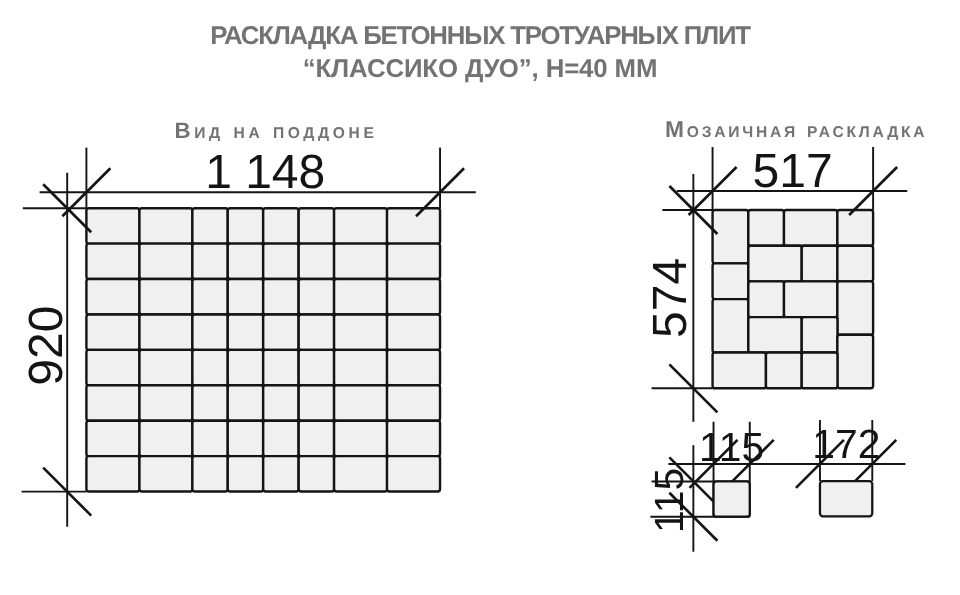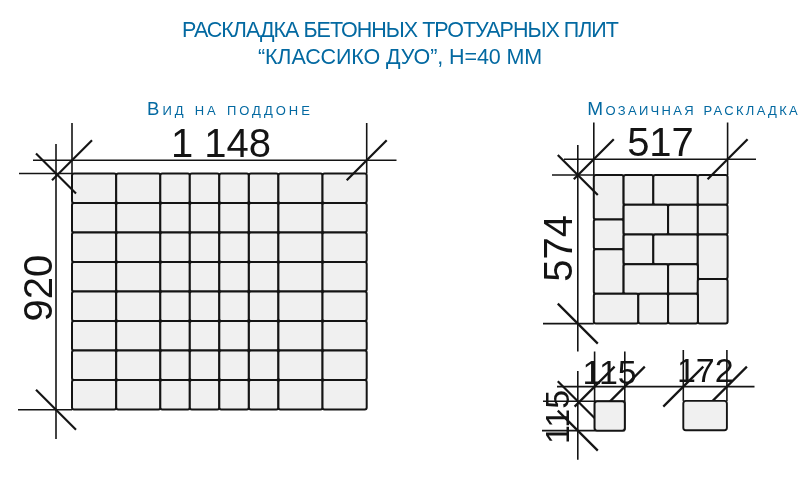--- a/index.html
+++ b/index.html
@@ -1,30 +1,30 @@
 <!DOCTYPE html>
 <html><head>
 <meta charset="utf-8">
 <style>
 html,body{margin:0;padding:0;background:#ffffff;}
 #page{position:relative;width:800px;height:496px;background:#ffffff;overflow:hidden;}
 svg text{font-family:"Liberation Sans",sans-serif;}
-.t{position:absolute;font-family:"Liberation Sans",sans-serif;color:#0369a1;white-space:nowrap;}
+.t{position:absolute;font-family:"Liberation Sans",sans-serif;color:#737373;white-space:nowrap;font-weight:bold;}
 </style>
 </head>
 <body>
 <div id="page">
 
 <div class="t" style="left:0;width:800px;top:17.5px;font-size:21.5px;letter-spacing:-1px;text-align:center;">РАСКЛАДКА БЕТОННЫХ ТРОТУАРНЫХ ПЛИТ</div>
 
 <div class="t" style="left:0;width:800px;top:45px;font-size:21.5px;letter-spacing:-0.1px;text-align:center;">“КЛАССИКО ДУО”, Н=40 ММ</div>
 
 <div class="t" style="left:4px;width:452px;top:98px;font-size:18.5px;letter-spacing:3px;font-variant:small-caps;text-align:center;">Вид на поддоне</div>
 
-<div class="t" style="left:527px;width:273px;top:97.5px;font-size:19px;letter-spacing:2.3px;font-variant:small-caps;text-align:right;">Мозаичная раскладка</div>
+<div class="t" style="left:527px;width:273px;top:97.5px;font-size:19px;letter-spacing:2.3px;font-variant:small-caps;text-align:center;">Мозаичная раскладка</div>
 
 <svg width="800" height="496" viewBox="0 0 800 496" style="position:absolute;left:0;top:0;">
 
 <g>
 <rect x="72.0" y="173.5" width="44.2" height="29.5" rx="2.0" fill="#f0f0f0" stroke="#141414" stroke-width="2.0"></rect>
 <rect x="116.2" y="173.5" width="44.2" height="29.5" rx="2.0" fill="#f0f0f0" stroke="#141414" stroke-width="2.0"></rect>
 <rect x="160.3" y="173.5" width="29.5" height="29.5" rx="2.0" fill="#f0f0f0" stroke="#141414" stroke-width="2.0"></rect>
 <rect x="189.8" y="173.5" width="29.5" height="29.5" rx="2.0" fill="#f0f0f0" stroke="#141414" stroke-width="2.0"></rect>
 <rect x="219.3" y="173.5" width="29.5" height="29.5" rx="2.0" fill="#f0f0f0" stroke="#141414" stroke-width="2.0"></rect>
 <rect x="248.9" y="173.5" width="29.5" height="29.5" rx="2.0" fill="#f0f0f0" stroke="#141414" stroke-width="2.0"></rect>

